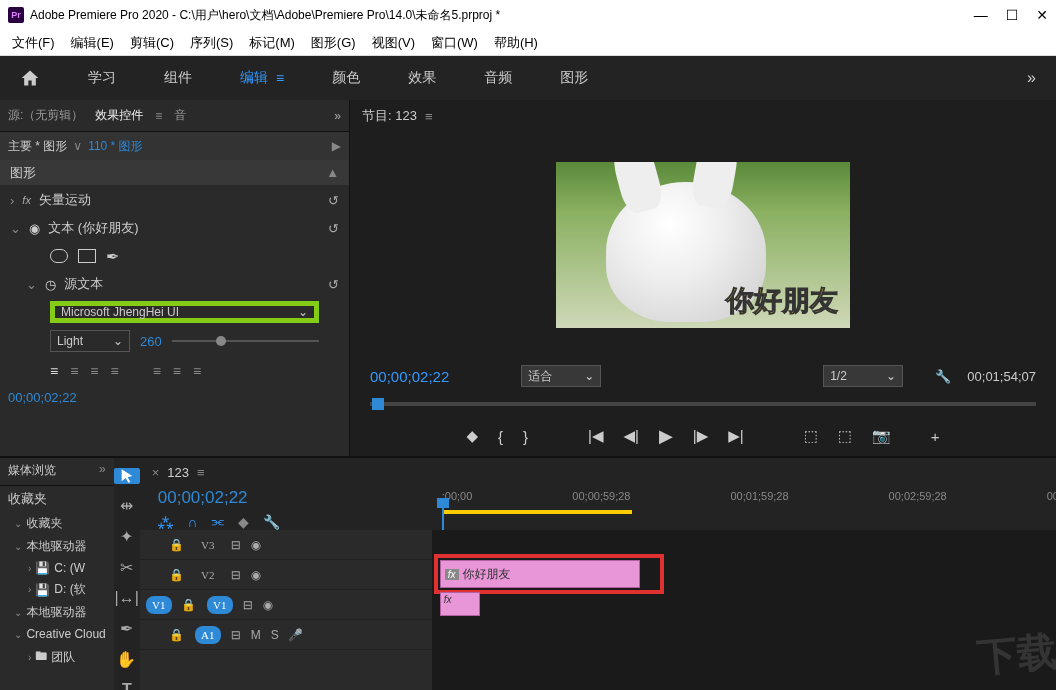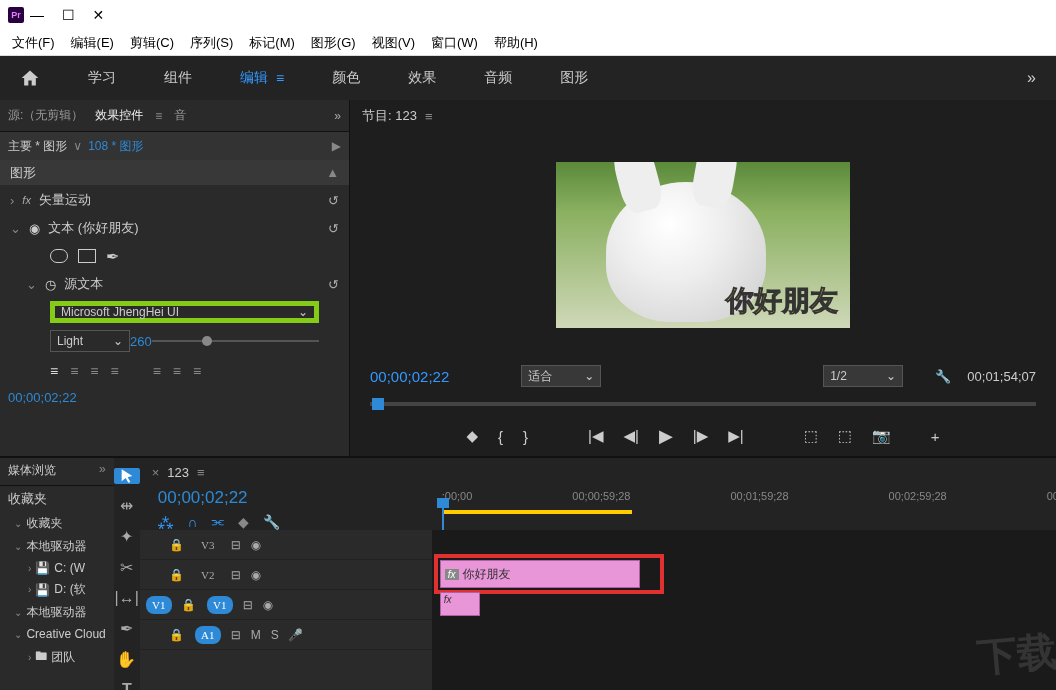--- a/index.html
+++ b/index.html
@@ -29,21 +29,21 @@
 .section-header { height: 26px; display: flex; align-items: center; padding: 0 10px; background: #383838; color: #ccc; font-size: 13px; border-bottom: 1px solid #2a2a2a; }
 .section-header .caret { margin-left: auto; color: #888; }
 .effect-row { height: 28px; display: flex; align-items: center; padding: 0 10px; gap: 8px; color: #ccc; font-size: 13px; }
 .effect-row .fx { font-style: italic; font-size: 11px; color: #aaa; }
 .effect-row .reset { margin-left: auto; color: #aaa; }
 .shape-row { height: 28px; display: flex; align-items: center; padding-left: 50px; gap: 10px; color: #ccc; }
 .shape-box { width: 18px; height: 14px; border: 1.5px solid #ccc; border-radius: 8px; }
 .shape-rect { width: 18px; height: 14px; border: 1.5px solid #ccc; }
 .font-row { height: 28px; display: flex; align-items: center; padding: 0 30px 0 50px; }
 .font-select { flex: 1; height: 22px; background: #2a2a2a; border: 5px solid #84cc16; color: #ccc; font-size: 12px; padding: 0 6px; display: flex; align-items: center; justify-content: space-between; }
-.weight-row { height: 30px; display: flex; align-items: center; padding: 0 30px 0 50px; }
+.weight-row { height: 30px; display: flex; align-items: center; padding: 0 30px 0 50px; gap: 10px; }
 .weight-select { width: 80px; height: 22px; background: #2a2a2a; border: 1px solid #555; color: #ccc; font-size: 12px; padding: 0 6px; display: flex; align-items: center; justify-content: space-between; }
 .size-val { color: #2e89d6; font-size: 13px; }
 .slider { flex: 1; height: 2px; background: #555; position: relative; }
 .slider::after { content: ''; position: absolute; width: 10px; height: 10px; background: #888; border-radius: 50%; top: -4px; left: 30%; }
 .align-row { height: 30px; display: flex; align-items: center; padding-left: 50px; gap: 12px; color: #888; font-size: 14px; }
 .timecode-lp { padding: 4px 8px; color: #2e89d6; font-size: 13px; }
 .program-panel { flex: 1; background: #1e1e1e; display: flex; flex-direction: column; }
 .prog-header { height: 32px; display: flex; align-items: center; padding: 0 12px; color: #ccc; font-size: 13px; }
 .monitor { flex: 1; display: flex; align-items: center; justify-content: center; padding: 10px 0; }
 .video-frame { width: 294px; height: 166px; background: linear-gradient(180deg, #5a8a3a 0%, #8ab060 30%, #cfd8b8 100%); position: relative; overflow: hidden; }
@@ -95,20 +95,21 @@
 .clip { position: absolute; left: 8px; top: 30px; width: 200px; height: 28px; background: #e896d8; border: 1px solid #b060a0; color: #333; font-size: 12px; padding: 2px 4px; display: flex; align-items: center; gap: 4px; }
 .clip .fx-badge { font-style: italic; font-size: 10px; background: #888; color: #fff; padding: 0 3px; }
 .clip2 { position: absolute; left: 8px; top: 62px; width: 40px; height: 24px; background: #e896d8; border: 1px solid #b060a0; font-size: 10px; padding: 1px 3px; color: #333; }
 .watermark { position: absolute; right: 20px; bottom: 10px; font-size: 40px; color: rgba(200,200,200,0.15); font-weight: bold; transform: rotate(-5deg); }
 </style>
 </head>
 <body>
 
 <div class="titlebar">
   <span class="logo">Pr</span>
+  <span class="title">Adobe Premiere Pro 2020 - C:\用户\hero\文档\Adobe\Premiere Pro\14.0\未命名5.prproj *</span>
   <div class="wincontrols">
     <span>—</span>
     <span>☐</span>
     <span>✕</span>
   </div>
 </div>
 
 <div class="menubar">
   <span>文件(F)</span>
   <span>编辑(E)</span>
@@ -142,21 +143,21 @@
     <div class="panel-tabs">
       <span class="tab">源:（无剪辑）</span>
       <span class="tab active">效果控件</span>
       <span class="menuicon">≡</span>
       <span class="tab">音</span>
       <span class="more">»</span>
     </div>
     <div class="breadcrumb">
       <span>主要 * 图形</span>
       <span style="margin:0 6px;color:#888">∨</span>
-      <span class="link">108 * 图形</span>
+      <span class="link">110 * 图形</span>
       <span class="arrow">▶</span>
     </div>
     <div class="section-header">
       <span>图形</span>
       <span class="caret">▲</span>
     </div>
     <div class="effect-row">
       <span style="color:#888">›</span>
       <span class="fx">fx</span>
       <span>矢量运动</span>

